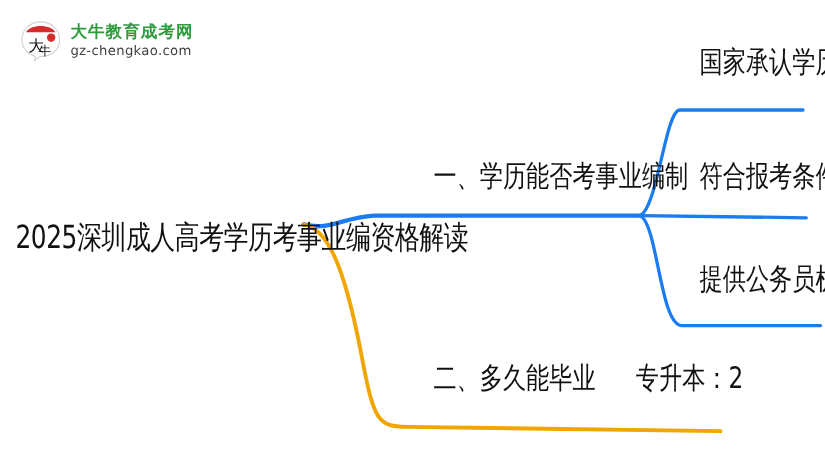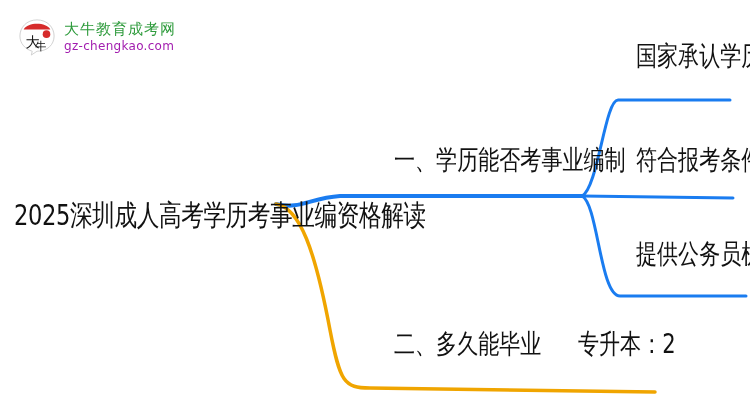--- a/index.html
+++ b/index.html
@@ -1,22 +1,22 @@
 <!DOCTYPE html>
 <html><head>
   <meta charset="utf-8">
   <style>
     html, body { margin: 0; padding: 0; background: #ffffff; }
     body { width: 750px; height: 410px; position: relative; overflow: hidden;
            font-family: "DejaVu Sans", "Liberation Sans", sans-serif; }
     .logo { position: absolute; left: 14px; top: 14px; width: 190px; height: 44px; }
     .logo-badge { position: absolute; left: 4px; top: 4px; width: 38px; height: 38px; }
-    .logo-title { position: absolute; left: 50px; top: 6px; font-size: 15px; font-weight: normal;
+    .logo-title { position: absolute; left: 50px; top: 6px; font-size: 15px; font-weight: bold;
                   color: #2e9b3c; letter-spacing: 1px; white-space: nowrap; }
-    .logo-url { position: absolute; left: 50px; top: 25px; font-size: 12px; color: #a21caf;
+    .logo-url { position: absolute; left: 50px; top: 25px; font-size: 12px; color: #404040;
                 white-space: nowrap; letter-spacing: 0.3px; }
     svg.lines { position: absolute; left: 0; top: 0; }
     .node { position: absolute; white-space: nowrap; color: #111; transform: scaleX(0.78);
             transform-origin: left center; }
     .root { left: 14px; top: 196px; font-size: 29px; letter-spacing: -0.5px; }
     .b1 { left: 394px; top: 142px; font-size: 27px; }
     .b2 { left: 394px; top: 326px; font-size: 27px; }
     .l1 { left: 636px; top: 38px; font-size: 27px; }
     .l2 { left: 636px; top: 142px; font-size: 27px; }
     .l3 { left: 636px; top: 236px; font-size: 27px; }

